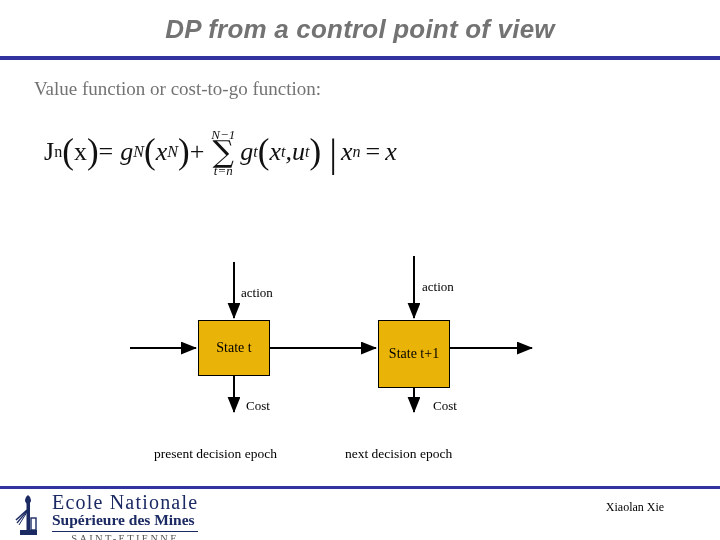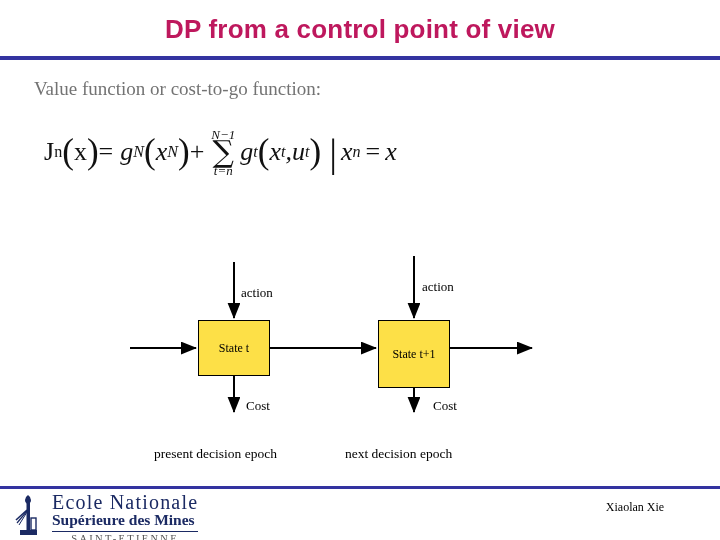--- a/index.html
+++ b/index.html
@@ -20,22 +20,23 @@
   .title {
     position: absolute;
     left: 0;
     top: 14px;
     width: 720px;
     text-align: center;
     font-family: "Liberation Sans", sans-serif;
     font-weight: bold;
     font-size: 26px;
     letter-spacing: 0.2px;
-    color: #be185d;
-    white-space: nowrap;
+    color: #737373;
+    white-space: nowrap;
+    font-style: italic;
   }
   .rule-top {
     position: absolute;
     left: 0;
     top: 56px;
     width: 720px;
     height: 4px;
     background: #3333a0;
   }
   .rule-bottom {
@@ -118,27 +119,27 @@
   .diagram {
     position: absolute;
     left: 0;
     top: 0;
     width: 720px;
     height: 540px;
     pointer-events: none;
   }
   .state-box {
     position: absolute;
-    background: #fde047;
+    background: #eab308;
     border: 1px solid #000000;
     display: flex;
     align-items: center;
     justify-content: center;
     font-family: "Liberation Serif", serif;
-    font-size: 12px;
+    font-size: 14px;
     color: #000000;
     box-sizing: border-box;
   }
   .lbl {
     position: absolute;
     font-family: "Liberation Serif", serif;
     font-size: 13px;
     color: #000000;
     white-space: nowrap;
   }

